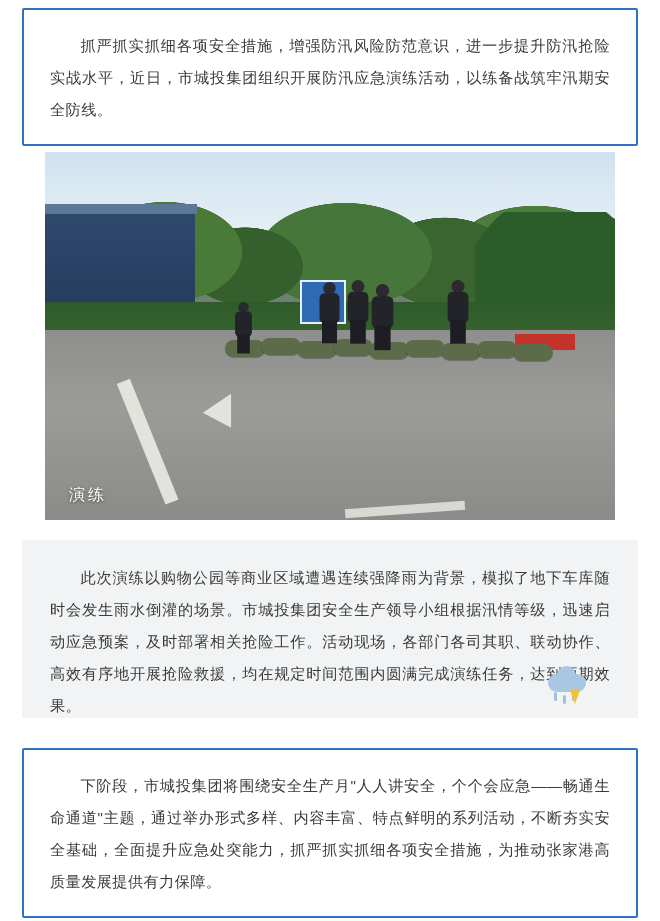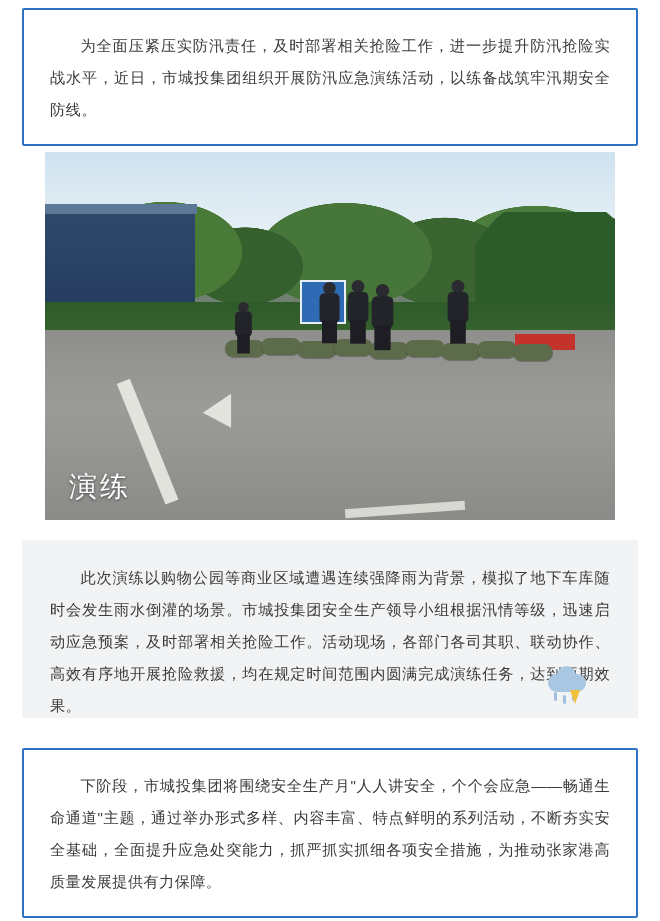--- a/index.html
+++ b/index.html
@@ -182,21 +182,21 @@
   .person .legs {
     position: absolute; left: 4px; top: 31px;
     width: 12px; height: 18px;
     background: #1d1d23;
   }
   
   .photo-caption {
     position: absolute;
     left: 24px;
     bottom: 14px;
-    font-size: 28px;
+    font-size: 16px;
     color: #ffffff;
     letter-spacing: 3px;
     text-shadow: 0 1px 3px rgba(0,0,0,.55);
     font-family: "Liberation Serif", serif;
   }
 
   
   .body-box {
     position: absolute;
     left: 22px;
@@ -277,21 +277,21 @@
     letter-spacing: 0.4px;
     margin: 0;
   }
 </style>
 </head>
 <body>
 
 <div class="page">
 
   <div class="intro-box">
-    <p class="intro-text">为全面压紧压实防汛责任，及时部署相关抢险工作，进一步提升防汛抢险实战水平，近日，市城投集团组织开展防汛应急演练活动，以练备战筑牢汛期安全防线。</p>
+    <p class="intro-text">抓严抓实抓细各项安全措施，增强防汛风险防范意识，进一步提升防汛抢险实战水平，近日，市城投集团组织开展防汛应急演练活动，以练备战筑牢汛期安全防线。</p>
   </div>
 
   <div class="photo-wrap">
     <div class="photo">
       <div class="ph-sky"></div>
       <div class="ph-treeline"></div>
       <div class="ph-building"></div>
       <div class="ph-building-roof"></div>
       <div class="ph-bush-right"></div>
       <div class="ph-bush-right2"></div>

